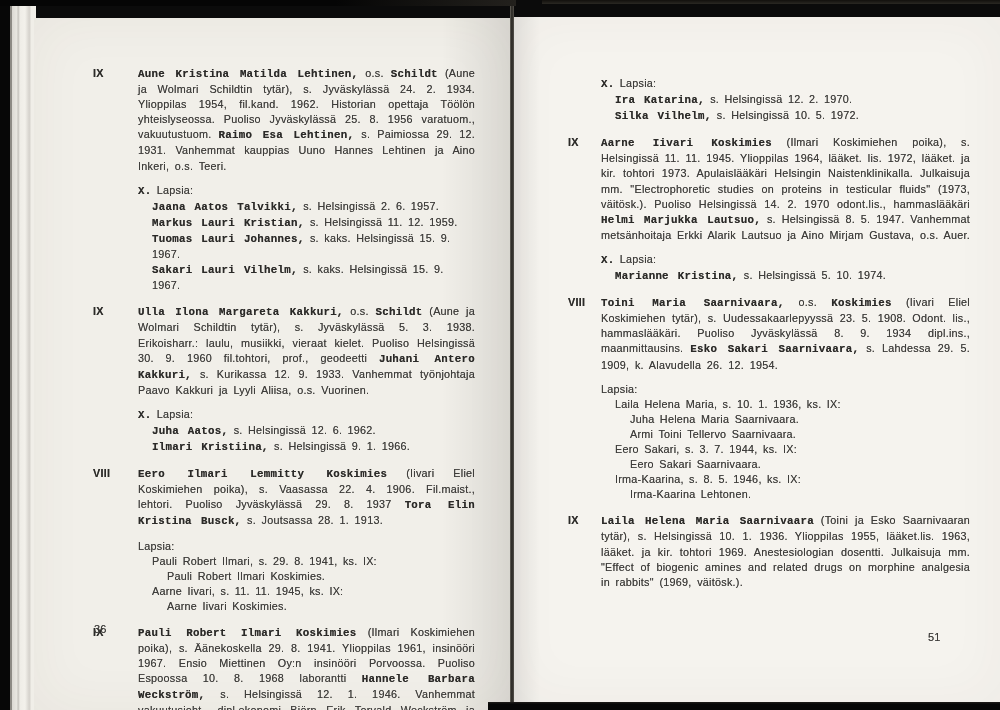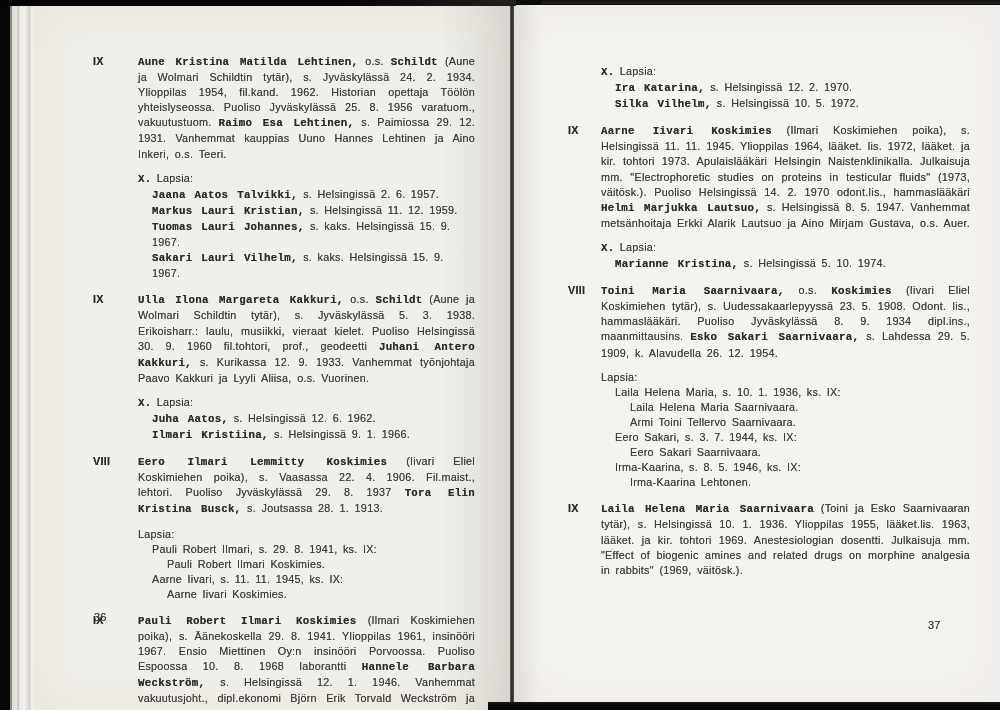--- a/index.html
+++ b/index.html
@@ -75,21 +75,21 @@
   .ch {margin-left:calc(var(--gen) + 14px);word-spacing:2.2px;}
   .chr{margin-left:calc(var(--gen) + 29px);word-spacing:2.2px;}
 
   .bd{font-weight:bold;color:#2b2a28;font-family:Liberation Mono, monospace;}
 
   .pagenum{position:absolute;font-size:11px;color:#3e3d3b;}
   .pagenum-left{left:60px;top:604px;}
   .pagenum-right{left:414px;top:613px;}
 
   
-  .page{text-shadow:0 0 .45px rgba(70,68,64,.75);}
+  .page{text-shadow:0 0 .45px rgba(70,68,64,.75);margin-top:12px;}
 </style>
 </head>
 <body style="background: rgb(11, 11, 11);">
 
 <div class="stage">
   <div class="edge-left"></div>
   <div class="edge-stack"></div>
 
   <div class="page page-left" style="background: rgb(241, 239, 233);">
     <div class="content content-left">
@@ -138,30 +138,30 @@
           <div class="para"><span class="bd">Aarne Iivari Koskimies</span><span> (Ilmari Koskimiehen poika), s. Helsingissä 11. 11. 1945. Ylioppilas 1964, lääket. lis. 1972, lääket. ja kir. tohtori 1973. Apulaislääkäri Helsingin Naistenklinikalla. Julkaisuja mm. "Electrophoretic studies on proteins in testicular fluids" (1973, väitösk.). Puoliso Helsingissä 14. 2. 1970 odont.lis., hammaslääkäri </span><span class="bd">Helmi Marjukka Lautsuo,</span><span> s. Helsingissä 8. 5. 1947. Vanhemmat metsänhoitaja Erkki Alarik Lautsuo ja Aino Mirjam Gustava, o.s. Auer.</span></div>
         </div>
         <div class="chh"><span class="bd">X.</span><span> Lapsia:</span></div>
         <div class="ch"><span class="bd">Marianne Kristina,</span><span> s. Helsingissä 5. 10. 1974.</span></div>
         <div class="row">
           <div class="gen">VIII</div>
           <div class="para"><span class="bd">Toini Maria Saarnivaara,</span><span> o.s. </span><span class="bd">Koskimies</span><span> (Iivari Eliel Koskimiehen tytär), s. Uudessakaarlepyyssä 23. 5. 1908. Odont. lis., hammaslääkäri. Puoliso Jyväskylässä 8. 9. 1934 dipl.ins., maanmittausins. </span><span class="bd">Esko Sakari Saarnivaara,</span><span> s. Lahdessa 29. 5. 1909, k. Alavudella 26. 12. 1954.</span></div>
         </div>
         <div class="chh"><span>Lapsia:</span></div>
         <div class="ch"><span>Laila Helena Maria, s. 10. 1. 1936, ks. IX:</span></div>
-        <div class="chr"><span>Laila Helena Maria Saarnivaara.</span></div>
+        <div class="chr"><span>Juha Helena Maria Saarnivaara.</span></div>
         <div class="chr"><span>Armi Toini Tellervo Saarnivaara.</span></div>
         <div class="ch"><span>Eero Sakari, s. 3. 7. 1944, ks. IX:</span></div>
         <div class="chr"><span>Eero Sakari Saarnivaara.</span></div>
         <div class="ch"><span>Irma-Kaarina, s. 8. 5. 1946, ks. IX:</span></div>
         <div class="chr"><span>Irma-Kaarina Lehtonen.</span></div>
         <div class="row">
           <div class="gen">IX</div>
           <div class="para"><span class="bd">Laila Helena Maria Saarnivaara</span><span> (Toini ja Esko Saarnivaaran tytär), s. Helsingissä 10. 1. 1936. Ylioppilas 1955, lääket.lis. 1963, lääket. ja kir. tohtori 1969. Anestesiologian dosentti. Julkaisuja mm. "Effect of biogenic amines and related drugs on morphine analgesia in rabbits" (1969, väitösk.).</span></div>
         </div>
       </div>
-    <div class="pagenum pagenum-right">37</div>
+    <div class="pagenum pagenum-right">51</div>
   </div>
 
   <div class="edge-top-left"></div>
   <div class="edge-top-right"></div>
   <div class="edge-bottom-right"></div>
 </div>
 
 </body></html>

